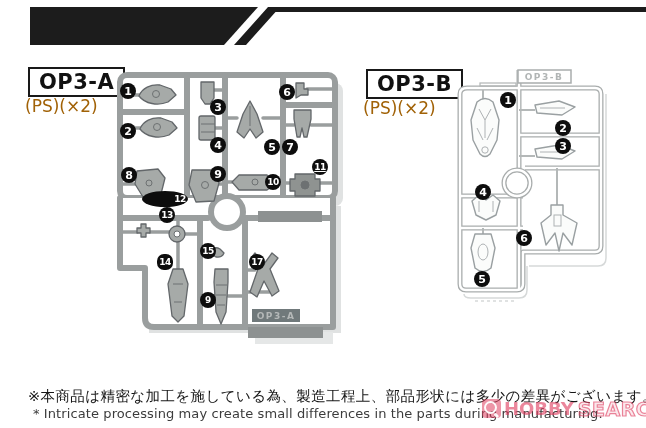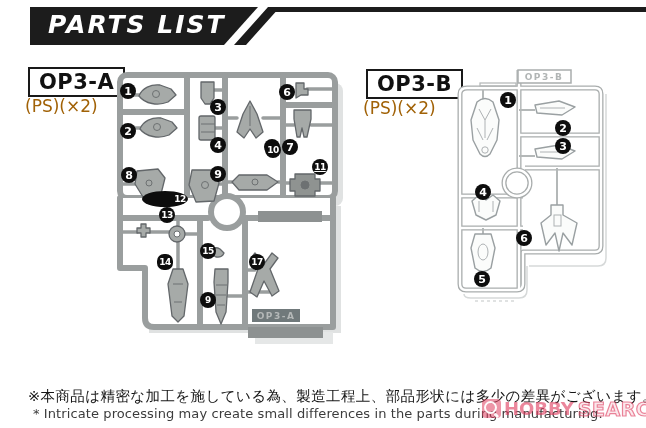--- a/index.html
+++ b/index.html
@@ -78,21 +78,20 @@
   }
 </style>
 </head>
 <body>
 
 <div class="banner-wrap">
   <svg class="banner-svg" width="616" height="38" viewBox="0 0 616 38">
     <polygon points="0,0 228,0 194,38 0,38" fill="#1c1c1c"></polygon>
     <polygon points="238,0 616,0 616,5 245.5,5 216,38 204,38" fill="#1c1c1c"></polygon>
   </svg>
-  <div class="banner-title">PARTS LIST</div>
 </div>
 
 <div class="code-box a">OP3-A</div>
 <div class="material a">(PS)(×2)</div>
 
 <div class="code-box b">OP3-B</div>
 <div class="material b">(PS)(×2)</div>
 
 <div class="runner a">
   <svg width="235" height="295" viewBox="0 0 235 295">
@@ -190,21 +189,21 @@
   <div class="badges">
       <div class="badge" style="left: 5px; top: 13px;">1</div>
       <div class="badge" style="left: 5px; top: 53px;">2</div>
       <div class="badge" style="left: 95px; top: 29px;">3</div>
       <div class="badge" style="left: 95px; top: 67px;">4</div>
       <div class="badge" style="left: 149px; top: 69px;">5</div>
       <div class="badge" style="left: 164px; top: 14px;">6</div>
       <div class="badge" style="left: 167px; top: 69px;">7</div>
       <div class="badge" style="left: 6px; top: 97px;">8</div>
       <div class="badge" style="left: 95px; top: 96px;">9</div>
-      <div class="badge two" style="left: 150px; top: 72px;">10</div>
+      <div class="badge two" style="left: 150px; top: 104px;">10</div>
       <div class="badge two" style="left: 197px; top: 89px; text-decoration: underline;">11</div>
       <div class="badge two" style="left: 27px; top: 121px; padding-left: 30px;">12</div>
       <div class="badge two" style="left: 44px; top: 137px;">13</div>
       <div class="badge two" style="left: 42px; top: 184px; border-radius: 7px;">14</div>
       <div class="badge two" style="left: 85px; top: 173px; text-align: right;">15</div>
       <div class="badge two" style="left: 85px; top: 222px;">9</div>
       <div class="badge two" style="left: 134px; top: 184px;">17</div>
     </div>
 </div>
 

